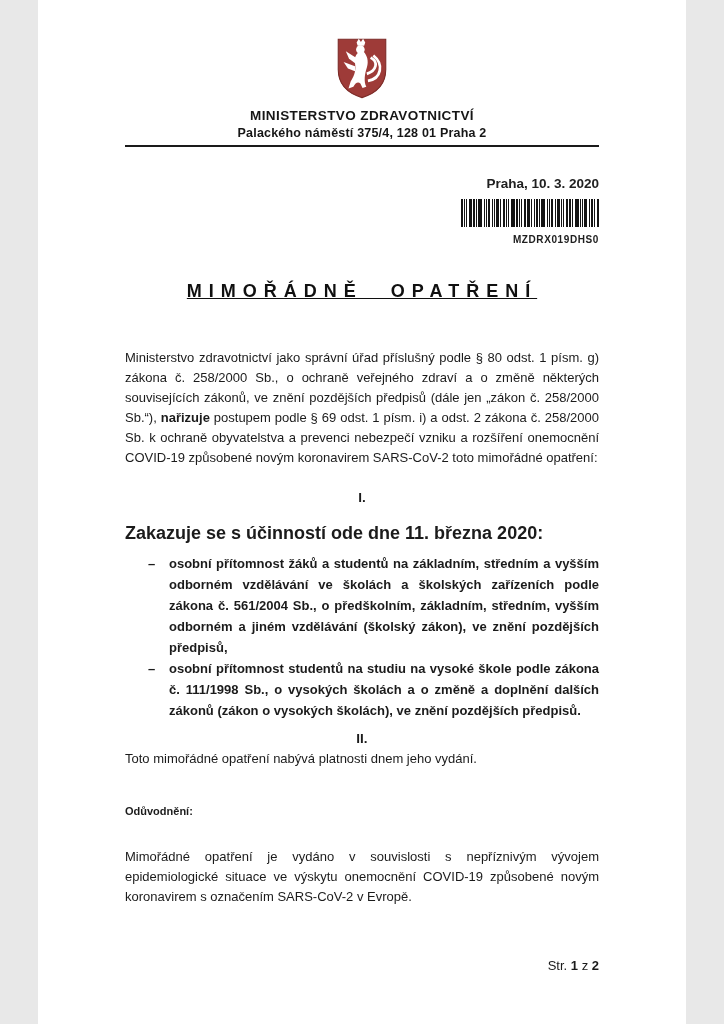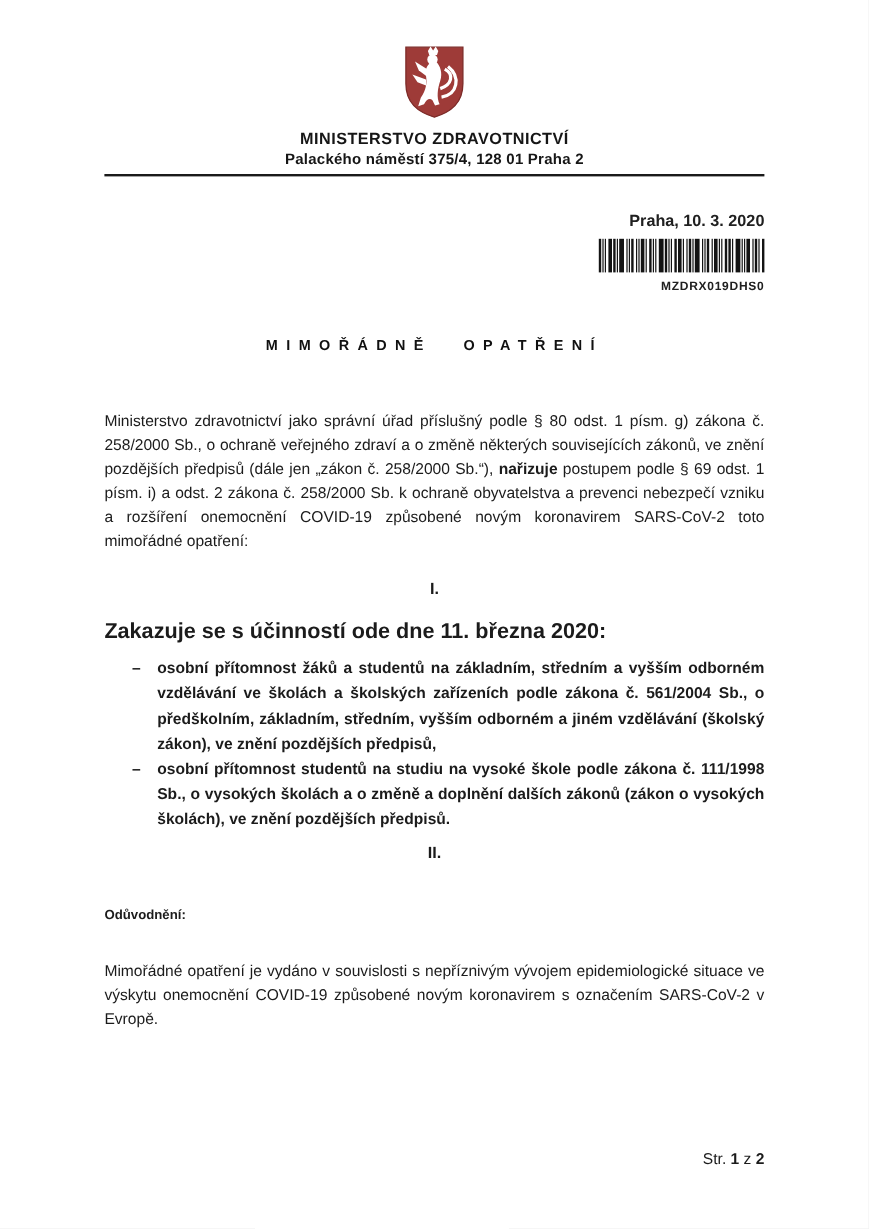--- a/index.html
+++ b/index.html
@@ -1,18 +1,18 @@
 <!DOCTYPE html>
 <html lang="cs"><head>
 <meta charset="utf-8">
 <style>
   html,body{margin:0;padding:0;background:#e8e8e8;}
   .page{
     position:relative;
-    width:724px;height:1024px;
+    width:648px;height:1024px;
     margin:0 auto;
     background:#ffffff;
     font-family:"Liberation Sans",sans-serif;
     color:#1b1b1b;
     overflow:hidden;
     box-sizing:border-box;
     padding:38px 87px 0 87px;
   }
   
   .arms{display:block;margin:0 auto;width:54px;height:62px;}
@@ -29,22 +29,22 @@
   .meta{margin-top:26px;text-align:right;font-size:13.5px;line-height:22px;color:#202020;font-weight:bold;}
   .barcode{
     margin-top:4px;height:28px;
     display:flex;justify-content:flex-end;align-items:stretch;
   }
   .barcode span{display:inline-block;height:100%;background:#141414;}
   .barcode-label{margin-top:2px;font-size:10px;letter-spacing:.6px;color:#202020;}
   
   .title{
     margin:30px 0 0 0;text-align:center;
-    font-size:12px;font-weight:bold;color:#101010;
-    letter-spacing:7px;word-spacing:16px;white-space:nowrap;
+    font-size:18px;font-weight:bold;color:#101010;
+    letter-spacing:7px;word-spacing:16px;white-space:nowrap;text-decoration:underline;
   }
   
   .intro{
     margin:46px 0 0 0;
     font-size:13px;line-height:20px;text-align:justify;color:#1b1b1b;
   }
   .sec-num{margin-top:20px;text-align:center;font-weight:bold;font-size:13.5px;line-height:20px;}
   .sec-num.second{margin-top:8px;}
   .lead{margin:15px 0 0 0;font-weight:bold;font-size:18px;line-height:20px;}
   .list{margin-top:10px;}
@@ -147,19 +147,20 @@
       <span class="dash">–</span>
       <span class="li-text">osobní přítomnost žáků a studentů na základním, středním a vyšším odborném vzdělávání ve školách a školských zařízeních podle zákona č. 561/2004 Sb., o předškolním, základním, středním, vyšším odborném a jiném vzdělávání (školský zákon), ve znění pozdějších předpisů,</span>
     </div>
     <div class="li">
       <span class="dash">–</span>
       <span class="li-text">osobní přítomnost studentů na studiu na vysoké škole podle zákona č. 111/1998 Sb., o vysokých školách a o změně a doplnění dalších zákonů (zákon o vysokých školách), ve znění pozdějších předpisů.</span>
     </div>
   </div>
 
   <div class="sec-num second">II.</div>
+  <p class="plain">Toto mimořádné opatření nabývá platnosti dnem jeho vydání.</p>
 
   <p class="heading">Odůvodnění:</p>
   <p class="just">Mimořádné opatření je vydáno v souvislosti s nepříznivým vývojem epidemiologické situace ve výskytu onemocnění COVID-19 způsobené novým koronavirem s označením SARS-CoV-2 v Evropě.</p>
 
   <div class="footer"><span>Str. </span><b>1</b><span> z </span><b>2</b></div>
 
 </div>
 
 </body></html>

